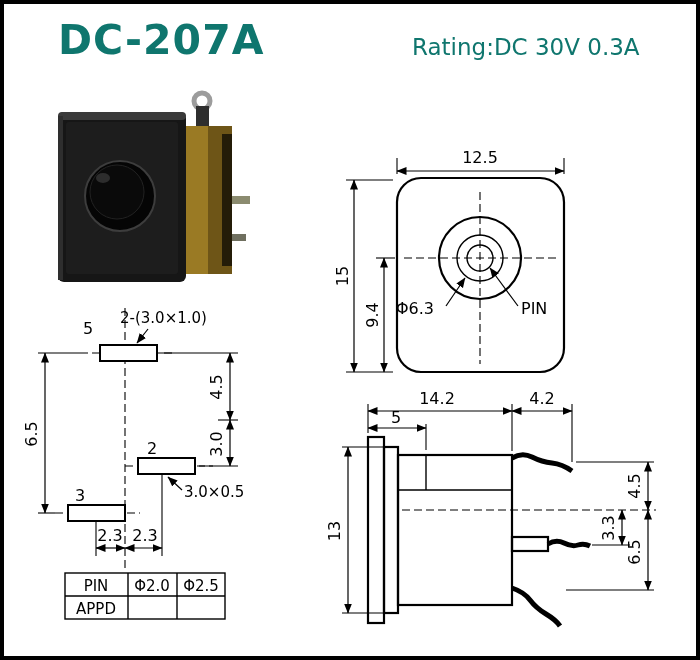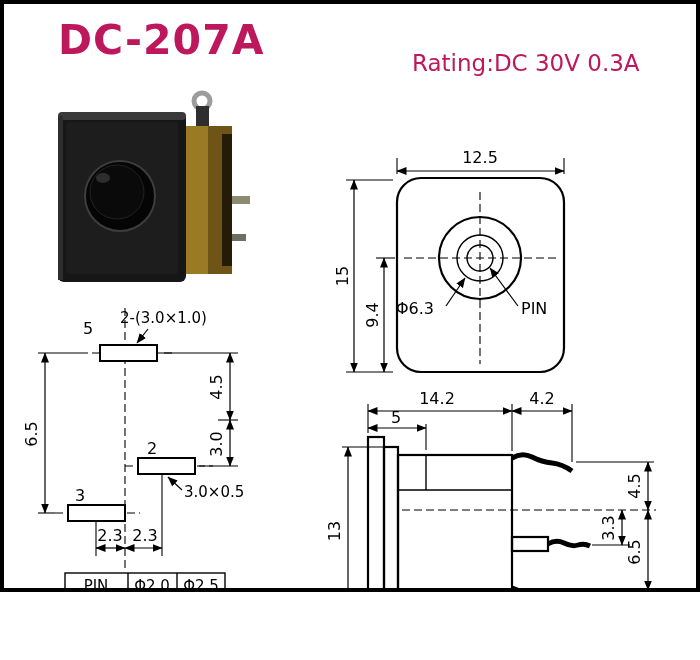--- a/index.html
+++ b/index.html
@@ -1,26 +1,26 @@
 <!DOCTYPE html>
 <html><head>
 <meta charset="utf-8">
 <style>
   html,body{margin:0;padding:0;background:#fff;}
   .page{
-    position:relative;width:700px;height:592px;box-sizing:border-box;
+    position:relative;width:700px;height:660px;box-sizing:border-box;
     border:4px solid #000;background:#fff;overflow:hidden;
-    font-family:"DejaVu Sans",sans-serif;color:#be185d;
+    font-family:"DejaVu Sans",sans-serif;color:#0f766e;
   }
   .title{
     position:absolute;left:54px;top:12px;
     font-size:41px;font-weight:bold;letter-spacing:1px;
   }
   .rating{
-    position:absolute;left:408px;top:46px;
+    position:absolute;left:408px;top:30px;
     font-size:23px;font-weight:normal;
   }
   svg.drawing{position:absolute;left:0;top:0;}
   svg text{font-family:"DejaVu Sans",sans-serif;fill:#000;}
   .dim{font-size:16px;}
   .note{font-size:15px;}
   .tbl{font-size:15px;}
   .ln{stroke:#000;stroke-width:2.2;fill:none;}
   .ln1{stroke:#000;stroke-width:1.4;fill:none;}
   .ext{stroke:#000;stroke-width:1.1;fill:none;}

